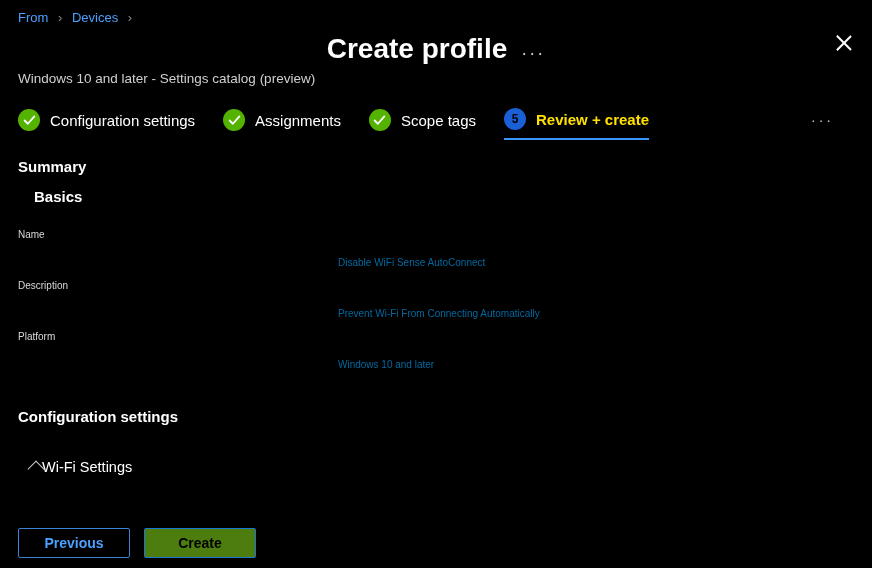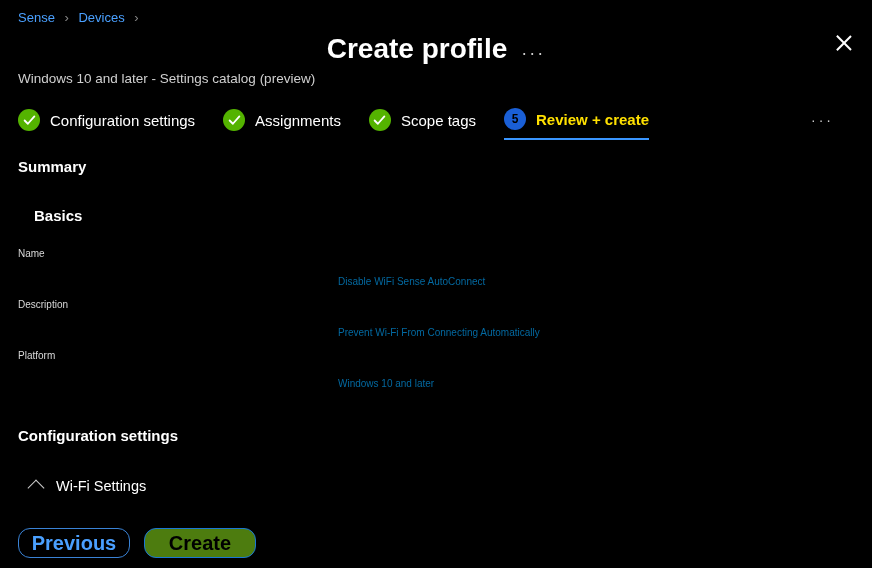--- a/index.html
+++ b/index.html
@@ -125,21 +125,21 @@
     padding-bottom: 8px;
   }
   .content {
     padding: 0 18px;
   }
   .section-heading {
     font-size: 15px;
     font-weight: 600;
     color: #ffffff;
     margin-top: 4px;
-    margin-bottom: 32px;
+    margin-bottom: 13px;
   }
   .section-heading.basics { margin-bottom: 18px; margin-left: 16px; }
   .row {
     display: flex;
     padding: 6px 0;
     font-size: 10px;
   }
   .row .label {
     width: 320px;
     color: #d8d8d8;
@@ -148,21 +148,20 @@
     color: #0369a1;
     margin-top: 28px;
   }
   .section-heading.config {
     margin-top: 32px;
     margin-bottom: 28px;
   }
   .accordion {
     display: flex;
     align-items: center;
-    gap: 14px;
     cursor: pointer;
     padding: 6px 12px;
     font-size: 14.5px;
     color: #ffffff;
   }
   .chevron-up {
     width: 12px;
     height: 12px;
     border-left: 1.6px solid #cccccc;
     border-top: 1.6px solid #cccccc;
@@ -175,41 +174,41 @@
     left: 18px;
     display: flex;
     gap: 14px;
   }
   .btn {
     min-width: 112px;
     height: 30px;
     display: flex;
     align-items: center;
     justify-content: center;
-    font-size: 20px;
-    font-weight: 600;
-    cursor: pointer;
-    border-radius: 12px;
+    font-size: 14px;
+    font-weight: 600;
+    cursor: pointer;
+    border-radius: 2px;
   }
   .btn-secondary {
     background: transparent;
     border: 1.2px solid #3a83d6;
     color: #4aa0ff;
   }
   .btn-primary {
     background: #4d7c0f;
     border: 1.2px solid #1a77d6;
     color: #000000;
   }
 </style>
 </head>
 <body>
 
 <div class="breadcrumb">
-  <a>Sense</a>
+  <a>From</a>
   <span class="sep">›</span>
   <a>Devices</a>
   <span class="sep">›</span>
 </div>
 
 <div class="header">
   <h1>Create profile</h1>
   <span class="dots">···</span>
   <div class="close-btn"></div>
 </div>

